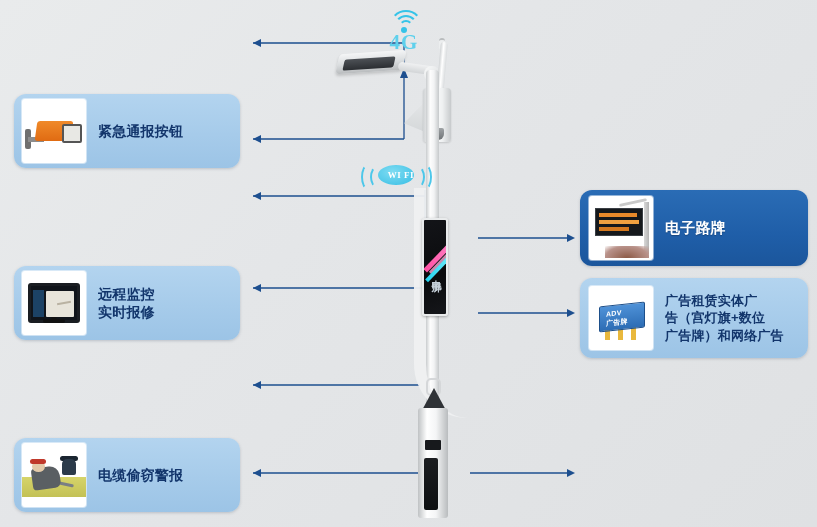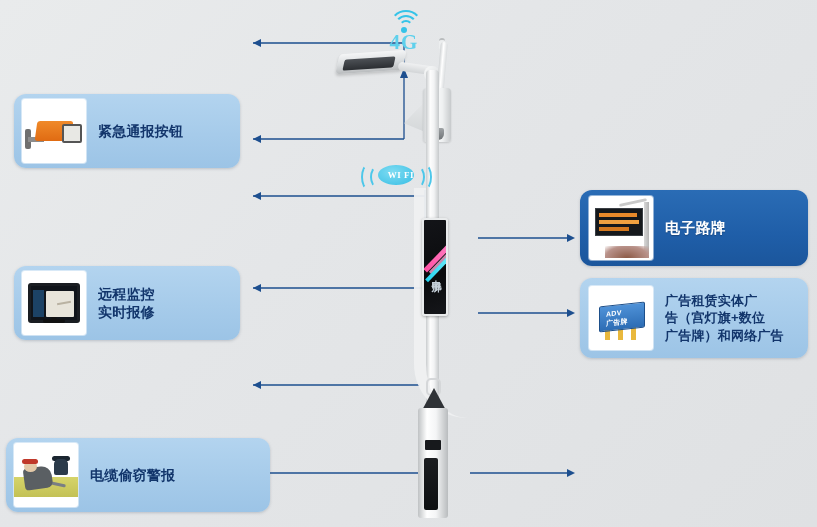--- a/index.html
+++ b/index.html
@@ -333,21 +333,21 @@
         </div>
       </div>
       <div class="neck"></div>
       <div class="stand"></div>
     </div>
     <div class="label">远程监控
 实时报修</div>
   </div>
 
 
-  <div class="card light" style="left:6px;top:438px;width:264px;height:74px;">
+  <div class="card light" style="left:14px;top:438px;width:226px;height:74px;">
     <div class="thumb t-theft">
       <div class="grnd"></div>
       <div class="cophat"></div>
       <div class="cop"></div>
       <div class="cable"></div>
       <div class="run"></div>
       <div class="head"></div>
       <div class="cap"></div>
     </div>
     <div class="label">电缆偷窃警报</div>

